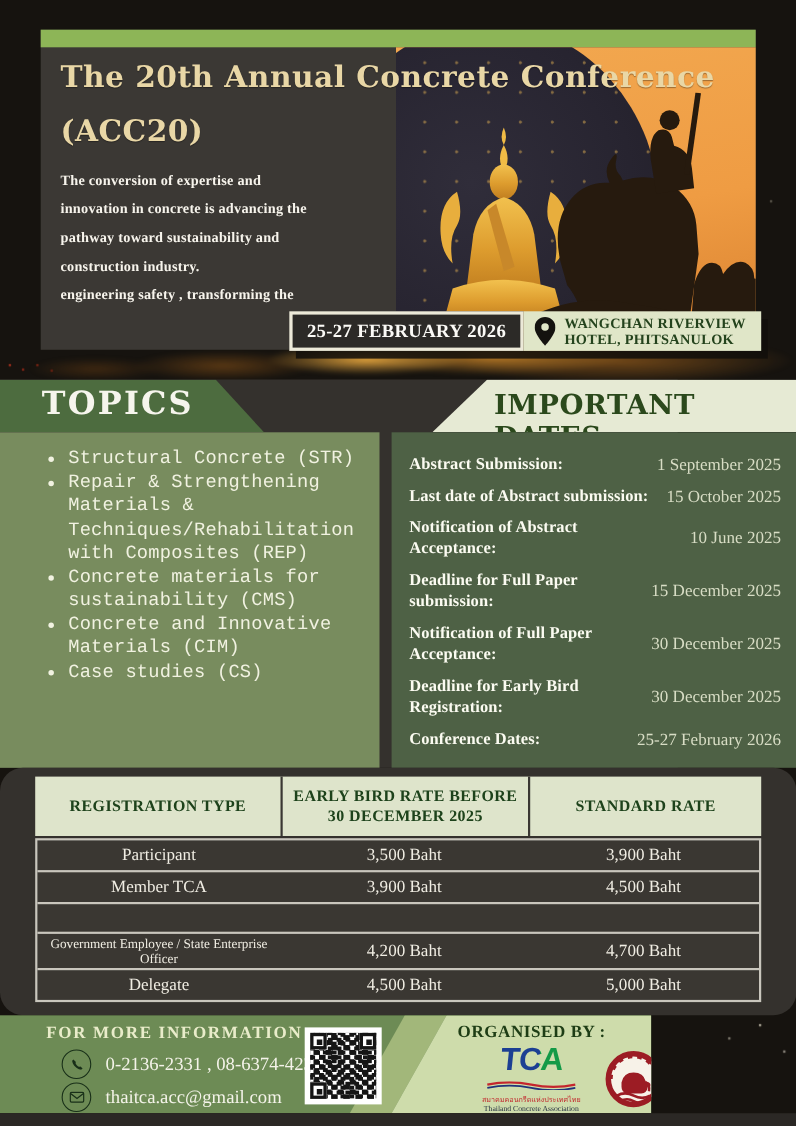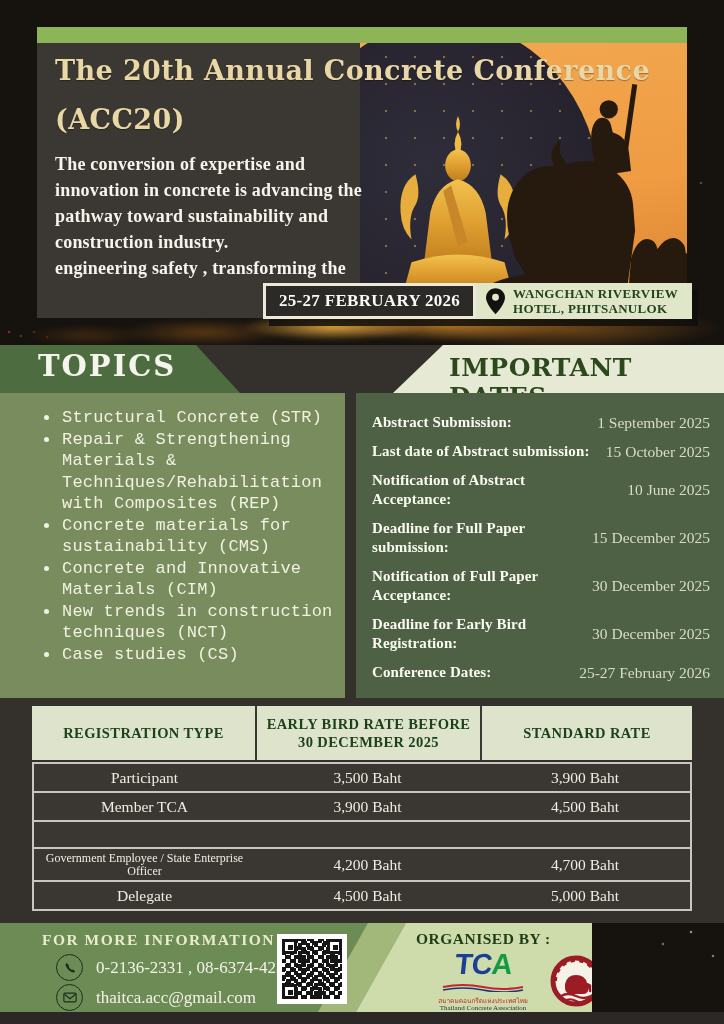--- a/index.html
+++ b/index.html
@@ -30,21 +30,21 @@
     background:radial-gradient(circle at 45% 42%,#302d3a 0%,#272430 55%,#1f1c25 100%);}
   .photo-aura:after{content:"";position:absolute;inset:0;border-radius:50%;
     background-image:radial-gradient(circle 1.4px at 11px 9px, rgba(226,176,82,.5) 1.2px, transparent 1.6px);
     background-size:29px 27px;}
   .buddha{position:absolute;left:4px;bottom:0;width:188px;height:238px;}
   .statue{position:absolute;right:-10px;bottom:-4px;width:218px;height:238px;}
   .hero-title{position:absolute;left:18px;z-index:3;font-family:"DejaVu Serif",serif;font-weight:bold;
     font-size:27px;color:#e9d7a6;white-space:nowrap;letter-spacing:.4px;text-shadow:0 1px 1px rgba(0,0,0,.35);}
   .t1{top:28px;} .t2{top:77px;}
   .hero-desc{position:absolute;left:18px;top:124px;z-index:3;color:#f7f4ec;font-weight:bold;
-    font-size:18px;line-height:26px;letter-spacing:.2px;}
+    font-size:13px;line-height:26px;letter-spacing:.2px;}
 
   
   .badge-bar{position:absolute;left:263px;top:283px;height:36px;display:flex;z-index:6;
     box-shadow:6px 7px 0 rgba(16,14,10,.85);}
   .date-badge{background:#2c2a27;border:3px solid #ece9d8;color:#fbfaf6;font-weight:bold;
     font-size:17px;letter-spacing:.3px;padding:0 13px;display:flex;align-items:center;white-space:nowrap;}
   .loc-badge{background:#e0e6c8;display:flex;align-items:center;gap:8px;padding:0 14px 0 10px;}
   .loc-text{color:#24431d;font-weight:bold;font-size:13px;line-height:15px;letter-spacing:.3px;}
 
   
@@ -62,21 +62,21 @@
     font-size:17px;line-height:21.5px;letter-spacing:.2px;font-family:Liberation Mono, monospace;}
   .topics-list li{position:relative;padding-left:18px;}
   .topics-list li:before{content:"";position:absolute;left:0;top:8px;width:5px;height:5px;border-radius:50%;background:#f1f2e1;}
   .panel-dates{position:absolute;left:356px;top:48px;width:368px;height:305px;background:#4e6145;
     padding:20px 14px 0 16px;box-sizing:border-box;}
   .drow{display:flex;justify-content:space-between;align-items:center;margin-bottom:10px;}
   .dlabel{font-weight:bold;color:#fbfbf1;font-size:15px;line-height:19px;max-width:232px;letter-spacing:.1px;}
   .dval{color:#d8ddc5;font-size:15.5px;text-align:right;white-space:nowrap;}
 
   
-  .lower{position:absolute;left:0;top:698px;width:724px;height:225px;background:#34312d;}
+  .lower{position:absolute;left:0;top:698px;width:724px;height:225px;background:#34312d;border-radius:21px;}
   .reg{position:absolute;left:32px;top:8px;width:660px;}
   .reg-head{display:grid;grid-template-columns:223px 225px 212px;background:#dee4cb;}
   .reg-head .hcell{min-height:54px;display:flex;flex-direction:column;justify-content:center;align-items:center;
     color:#1d421b;font-weight:bold;font-size:14.5px;letter-spacing:.4px;border-left:2px solid #3a3733;box-sizing:border-box;text-align:center;line-height:18px;}
   .reg-head .hcell:first-child{border-left:none;}
   .reg-body{border:2px solid #c9c6bd;margin-top:2px;background:#3a3732;}
   .reg-row{display:grid;grid-template-columns:221px 225px 210px;min-height:27px;align-items:center;
     border-top:2px solid #c9c6bd;color:#f0ede3;font-size:15.5px;text-align:center;}
   .reg-row:first-child{border-top:none;}
   .reg-row.empty{min-height:25px;}
@@ -183,21 +183,20 @@
     <div class="topics-title">TOPICS</div>
     <div class="band-dates"></div>
     <div class="dates-title" style="position:absolute;left:449px;">IMPORTANT DATES</div>
 
     <div class="panel-topics">
       <ul class="topics-list">
         <li> Structural Concrete (STR)</li>
         <li>Repair &amp; Strengthening Materials &amp; Techniques/Rehabilitation with Composites (REP)</li>
         <li>Concrete materials for sustainability (CMS)</li>
         <li>Concrete and Innovative Materials (CIM)</li>
-        <li>New trends in construction techniques (NCT)</li>
         <li>Case studies (CS)</li>
       </ul>
     </div>
 
     <div class="panel-dates">
       <div class="drow">
         <div class="dlabel">Abstract Submission:</div>
         <div class="dval">1 September 2025</div>
       </div>
       <div class="drow">

